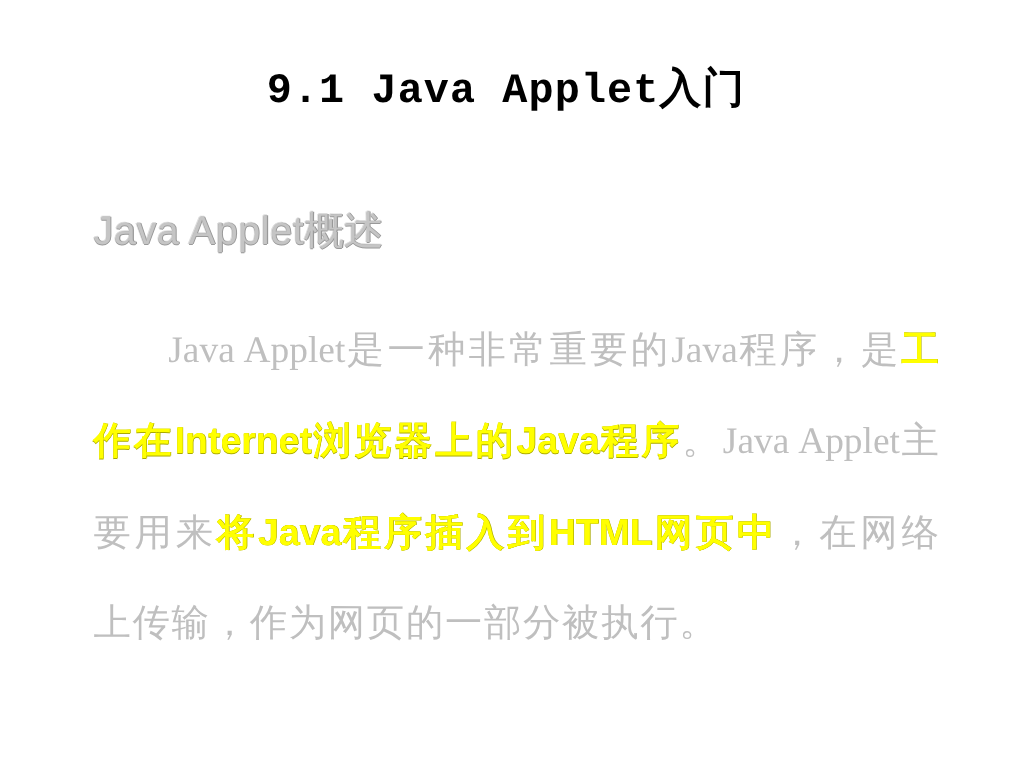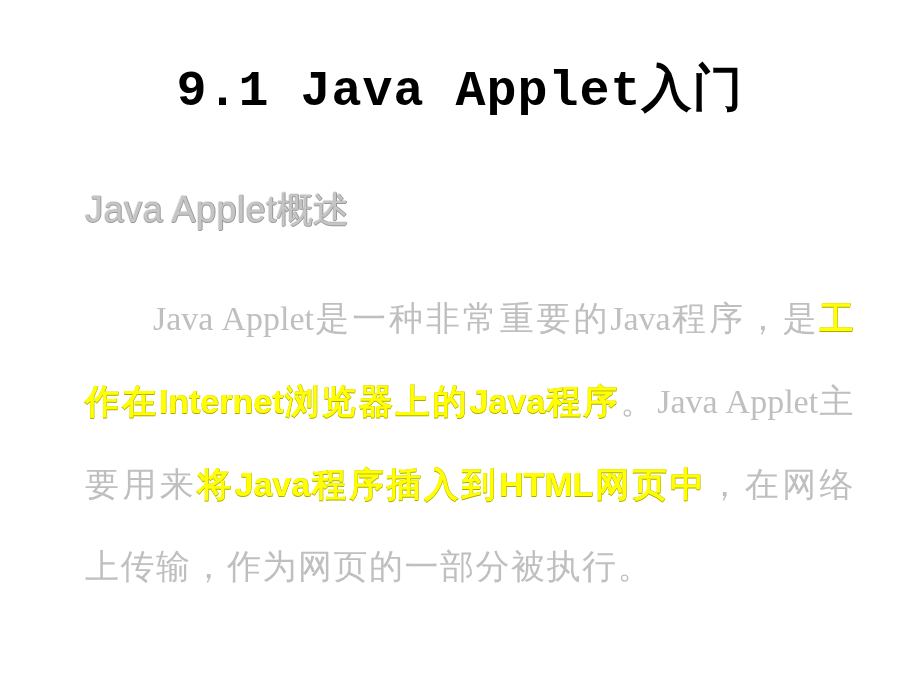--- a/index.html
+++ b/index.html
@@ -11,21 +11,21 @@
       overflow: hidden;
       font-family: "SimSun", "宋体", serif;
     }
     .title {
       position: absolute;
       top: 55px;
       left: 0;
       width: 920px;
       text-align: center;
       font-family: "SimHei", "黑体", "Courier New", monospace;
-      font-size: 50px;
+      font-size: 38px;
       font-weight: bold;
       color: #000000;
       letter-spacing: 1px;
     }
     .subtitle-wrap {
       position: absolute;
       top: 186px;
       left: 85px;
       font-size: 36px;
     }

